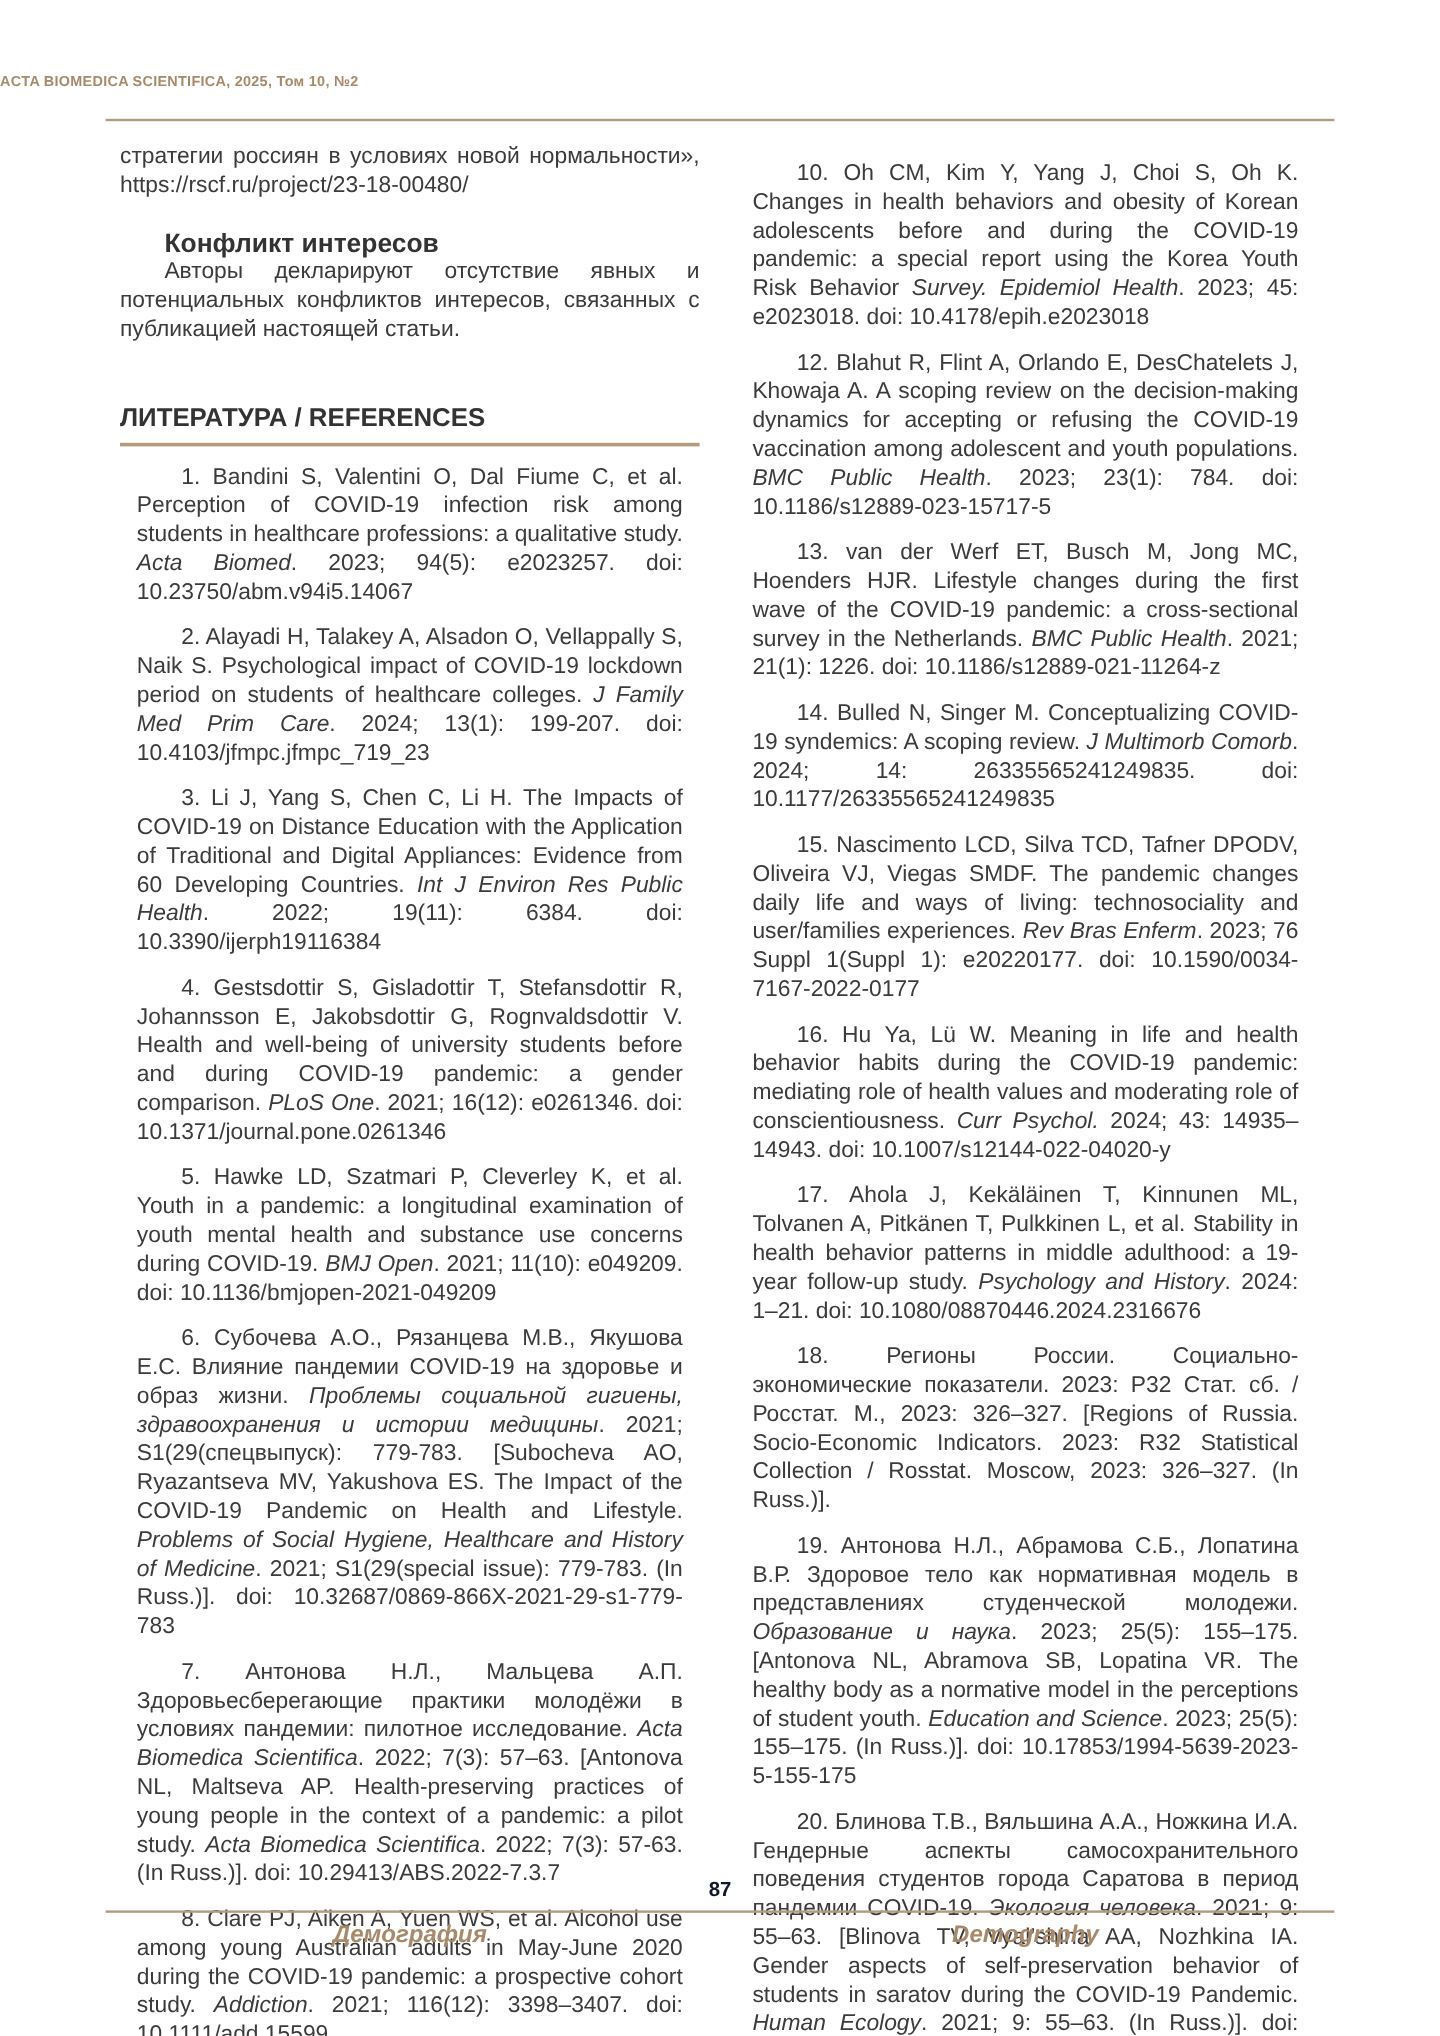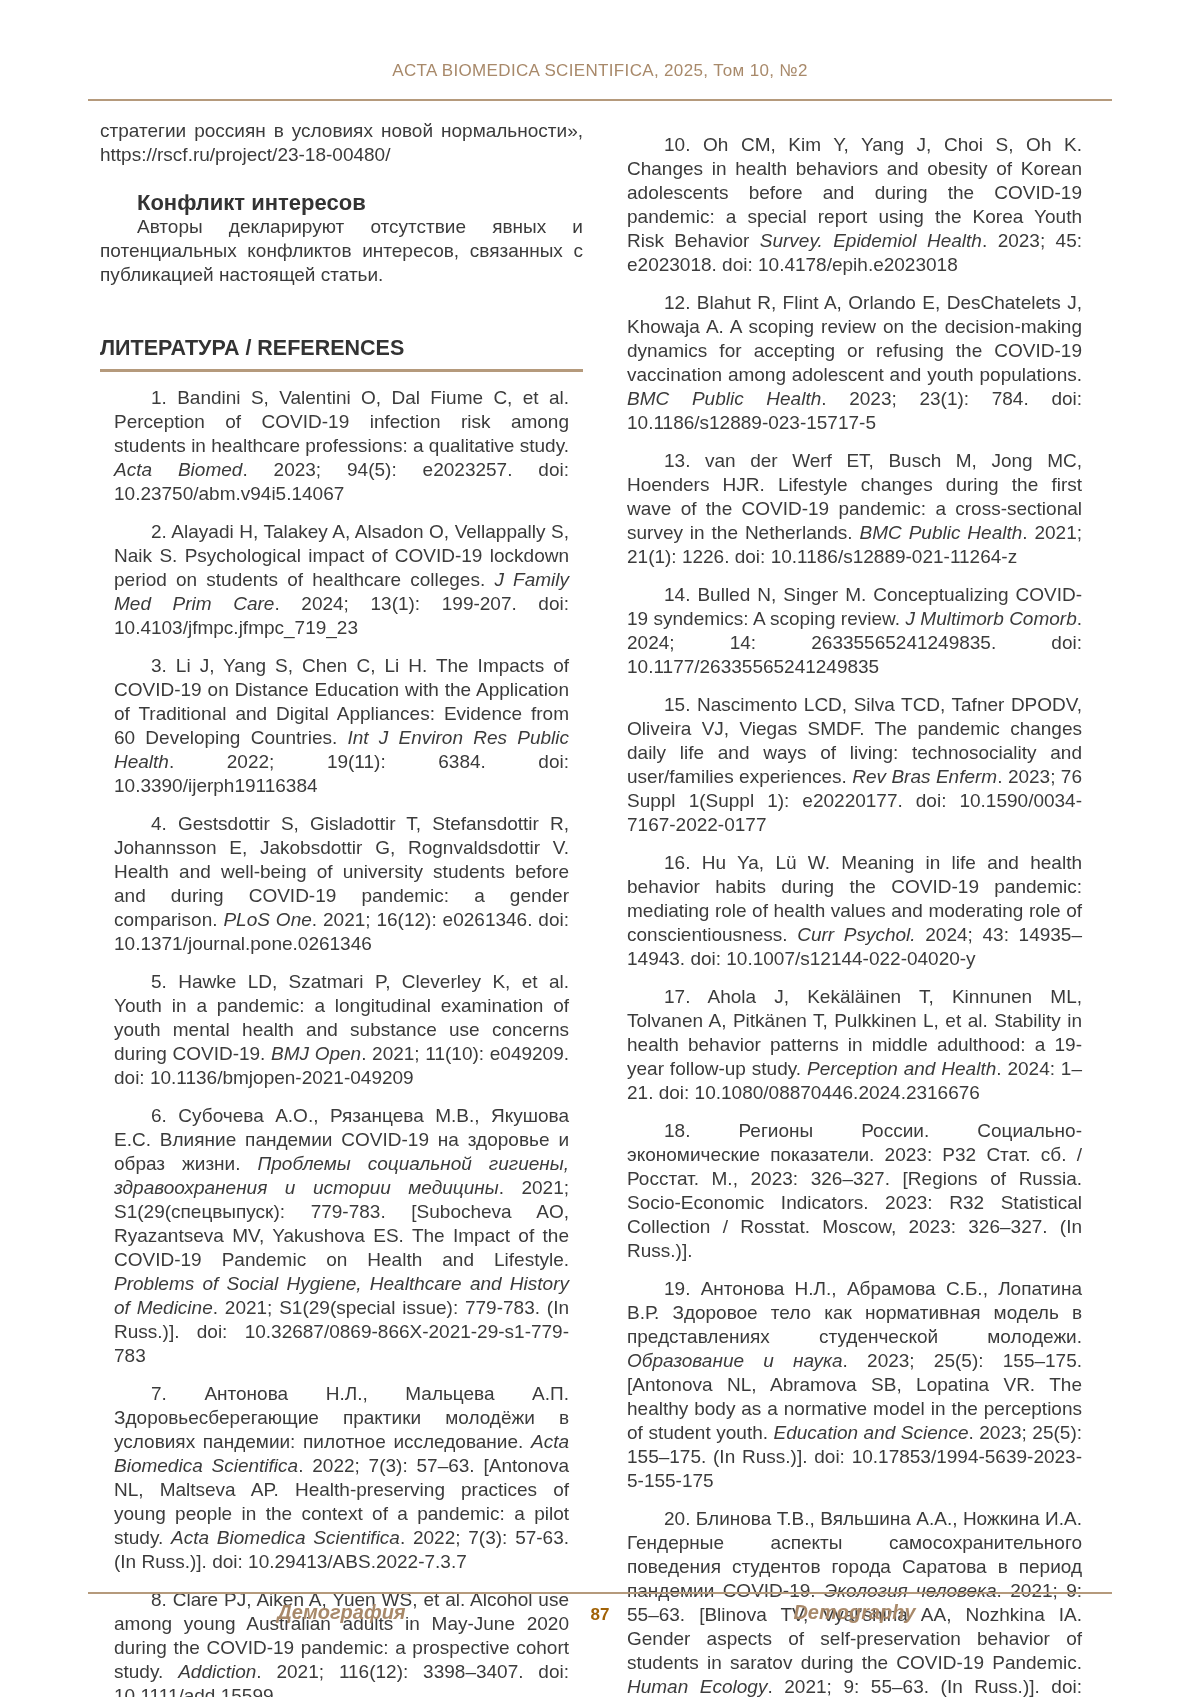--- a/index.html
+++ b/index.html
@@ -4,21 +4,21 @@
 <style>
   * { margin:0; padding:0; box-sizing:border-box; }
   html,body { background:#ffffff; }
   body {
     width:1200px; height:1697px; position:relative; overflow:hidden;
     font-family:"Liberation Sans", sans-serif;
     color:#3b3b3b;
   }
   .journal-head {
     position:absolute; top:61px; left:0; width:100%;
-    text-align:center; font-weight:normal; font-size:17px;
+    font-weight:bold; font-size:12px;
     letter-spacing:.02em; color:var(--accent,#a8896a);
   }
   .head-rule {
     position:absolute; top:99px; left:88px; width:1024px; height:2px;
     background:var(--rule,#b59a7c);
   }
   .col {
     position:absolute; top:119px; width:483px;
     font-size:19px; line-height:24px; text-align:justify;
     overflow-wrap:anywhere;
@@ -33,21 +33,21 @@
   .refs-heading {
     margin-top:49px; margin-bottom:4px;
     font-size:21.5px; font-weight:bold; color:#333333;
     text-align:left; padding-bottom:9px;
     border-bottom:3px solid var(--rule,#b59a7c);
   }
   p.ref { text-indent:37px; margin:14px; }
   p.ref em { font-style:italic; }
   .page-num {
     position:absolute; top:1565px; left:0; width:100%;
-    text-align:center; font-weight:bold; font-size:17px; color:#a16207;margin-top:40px;
+    text-align:center; font-weight:bold; font-size:17px; color:#0f172a;
   }
   .foot-rule {
     position:absolute; top:1592px; left:88px; width:1024px; height:2px;
     background:var(--rule,#b59a7c);
   }
   .foot-label {
     position:absolute; top:1601px; width:483px; text-align:center;
     color:var(--accent,#a8896a); font-weight:bold; font-size:20px;font-style:italic;
   }
   .foot-label-left  { left:100px; }
@@ -78,21 +78,21 @@
 </div>
 
 <div class="col col-right">
   <div>
       <p class="ref"><span>10.  Oh CM, Kim Y, Yang J, Choi S, Oh K. Changes in health behaviors and obesity of Korean adolescents before and during the COVID-19 pandemic: a special report using the Korea Youth Risk Behavior </span><em>Survey. Epidemiol Health</em><span>. 2023; 45: e2023018. doi: 10.4178/epih.e2023018</span></p>
       <p class="ref"><span>12.  Blahut R, Flint A, Orlando E, DesChatelets J, Khowaja A. A scoping review on the decision-making dynamics for accepting or refusing the COVID-19 vaccination among adolescent and youth populations. </span><em>BMC Public Health</em><span>. 2023; 23(1): 784. doi: 10.1186/s12889-023-15717-5</span></p>
       <p class="ref"><span>13.  van der Werf ET, Busch M, Jong MC, Hoenders HJR. Lifestyle changes during the first wave of the COVID-19 pandemic: a cross-sectional survey in the Netherlands. </span><em>BMC Public Health</em><span>. 2021; 21(1): 1226. doi: 10.1186/s12889-021-11264-z</span></p>
       <p class="ref"><span>14.  Bulled N, Singer M. Conceptualizing COVID-19 syndemics: A scoping review. </span><em>J Multimorb Comorb</em><span>. 2024; 14: 26335565241249835. doi: 10.1177/26335565241249835</span></p>
       <p class="ref"><span>15.  Nascimento LCD, Silva TCD, Tafner DPODV, Oliveira VJ, Viegas SMDF. The pandemic changes daily life and ways of living: technosociality and user/families experiences. </span><em>Rev Bras Enferm</em><span>. 2023; 76 Suppl 1(Suppl 1): e20220177. doi: 10.1590/0034-7167-2022-0177</span></p>
       <p class="ref"><span>16.  Hu Ya, Lü W. Meaning in life and health behavior habits during the COVID-19 pandemic: mediating role of health values and moderating role of conscientiousness. </span><em>Curr Psychol.</em><span> 2024; 43: 14935–14943. doi: 10.1007/s12144-022-04020-y</span></p>
-      <p class="ref"><span>17.  Ahola J, Kekäläinen T, Kinnunen ML, Tolvanen A, Pitkänen T, Pulkkinen L, et al. Stability in health behavior patterns in middle adulthood: a 19-year follow-up study. </span><em>Perception and Health</em><span>. 2024: 1–21. doi: 10.1080/08870446.2024.2316676</span></p>
+      <p class="ref"><span>17.  Ahola J, Kekäläinen T, Kinnunen ML, Tolvanen A, Pitkänen T, Pulkkinen L, et al. Stability in health behavior patterns in middle adulthood: a 19-year follow-up study. </span><em>Psychology and History</em><span>. 2024: 1–21. doi: 10.1080/08870446.2024.2316676</span></p>
       <p class="ref"><span>18.  Регионы России. Социально-экономические показатели. 2023: Р32 Стат. сб. / Росстат. М., 2023: 326–327. [Regions of Russia. Socio-Economic Indicators. 2023: R32 Statistical Collection / Rosstat. Moscow, 2023: 326–327. (In Russ.)].</span></p>
       <p class="ref"><span>19.  Антонова Н.Л., Абрамова С.Б., Лопатина В.Р. Здоровое тело как нормативная модель в представлениях студенческой молодежи. </span><em>Образование и наука</em><span>. 2023; 25(5): 155–175. [Antonova NL, Abramova SB, Lopatina VR. The healthy body as a normative model in the perceptions of student youth. </span><em>Education and Science</em><span>. 2023; 25(5): 155–175. (In Russ.)]. doi: 10.17853/1994-5639-2023-5-155-175</span></p>
       <p class="ref"><span>20.  Блинова Т.В., Вяльшина А.А., Ножкина И.А. Гендерные аспекты самосохранительного поведения студентов города Саратова в период пандемии COVID-19. </span><em>Экология человека</em><span>. 2021; 9: 55–63. [Blinova TV, Vyal’shina AA, Nozhkina IA. Gender aspects of self-preservation behavior of students in saratov during the COVID-19 Pandemic. </span><em>Human Ecology</em><span>. 2021; 9: 55–63. (In Russ.)]. doi: 10.33396/1728-0869-2021-9-55-63</span></p>
     </div>
 </div>
 
 <div class="page-num">87</div>
 <div class="foot-rule"></div>
 <div class="foot-label foot-label-left">Демография</div>
 <div class="foot-label foot-label-right">Demography</div>

